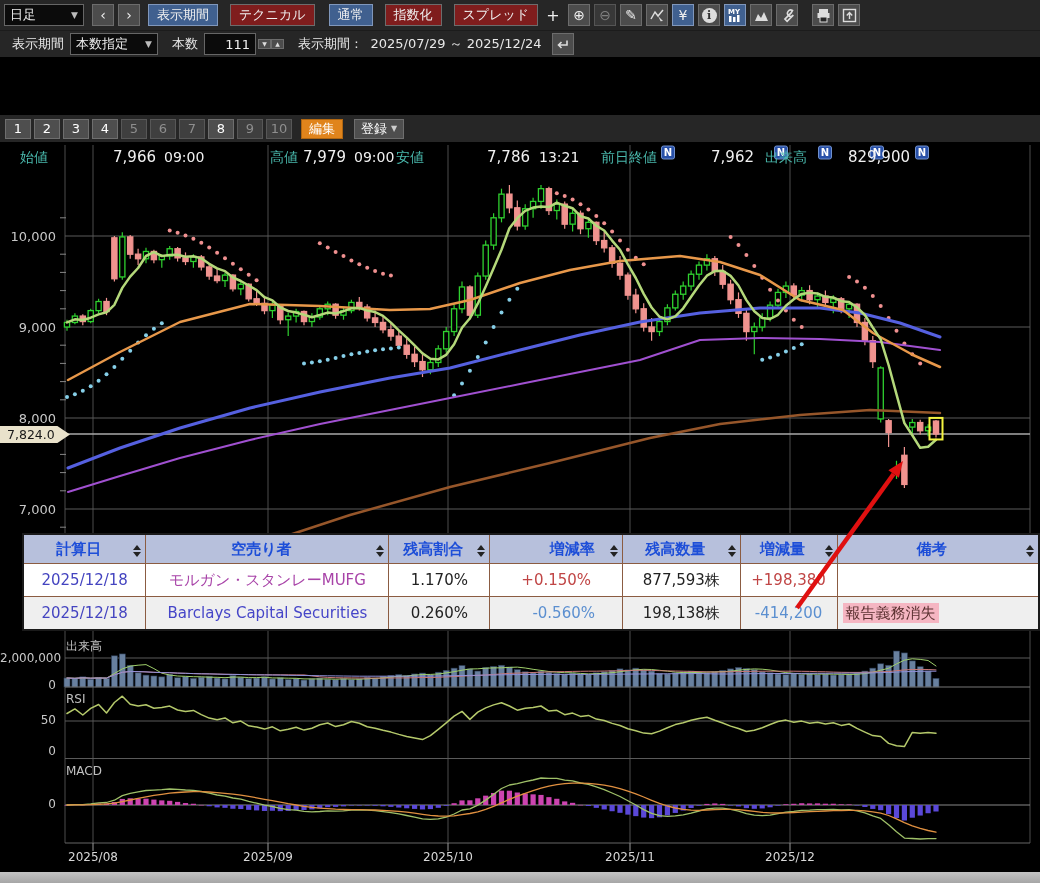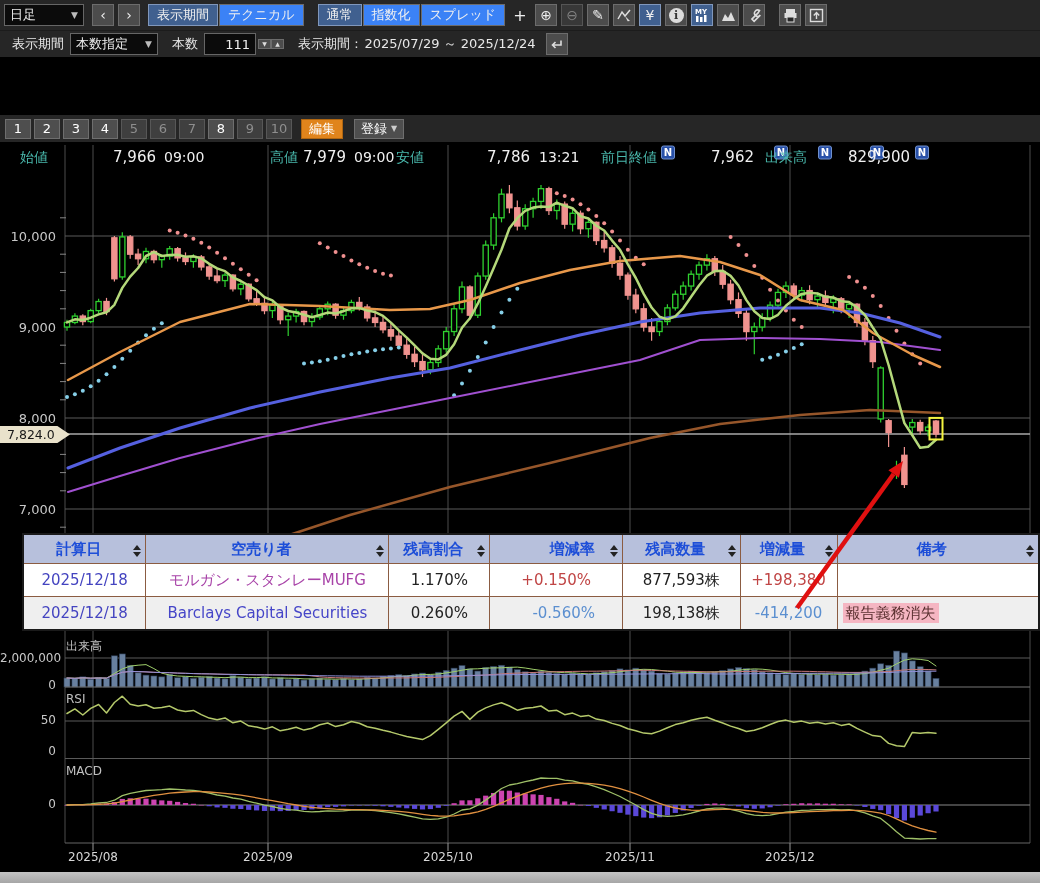--- a/index.html
+++ b/index.html
@@ -3,21 +3,21 @@
 <meta charset="utf-8">
 <style>
   html,body{margin:0;padding:0;background:#000;width:1040px;height:883px;overflow:hidden;
     font-family:"DejaVu Sans","Liberation Sans",sans-serif;}
   .abs{position:absolute;}
   
   #toolbar{left:0;top:0;width:1040px;height:30px;background:#262626;display:flex;align-items:center;padding-left:4px;box-sizing:border-box;z-index:5;}
   #rangebar{left:0;top:30px;width:1040px;height:27px;background:#262626;display:flex;align-items:center;padding-left:6px;box-sizing:border-box;z-index:5;border-top:1px solid #1c1c1c;}
   .sel{background:#0b0b0b;border:1px solid #666;color:#eee;font-size:13px;height:22px;display:inline-flex;align-items:center;justify-content:space-between;padding:0 5px;box-sizing:border-box;}
   .sel .car{color:#bbb;font-size:9px;margin-left:6px;}
-  .tbtn{background:#3b82f6;border:1px solid #6c6c6c;color:#f0f0f0;font-size:13px;height:22px;display:inline-flex;align-items:center;justify-content:center;padding:0 8px;margin-left:1px;box-sizing:border-box;}
+  .tbtn{background:#7f1d1d;border:1px solid #6c6c6c;color:#f0f0f0;font-size:13px;height:22px;display:inline-flex;align-items:center;justify-content:center;padding:0 8px;margin-left:12px;box-sizing:border-box;}
   .tbtn.blue{background:#40608f;border-color:#8097bb;}
   .ibtn{width:22px;height:22px;background:#4c4c4c;border:1px solid #6c6c6c;color:#eee;font-size:14px;display:inline-flex;align-items:center;justify-content:center;margin-left:4px;box-sizing:border-box;}
   .ibtn.blue{background:#40608f;border-color:#8097bb;}
   .ibtn.dis{background:#383838;color:#808080;border-color:#555;}
   .ibtn.bare{background:none;border:none;font-size:16px;}
   .lbl{color:#e8e8e8;font-size:13px;margin:0 6px;}
   .spin{display:inline-flex;flex-direction:column;margin-left:2px;}
   .spin div{width:13px;height:10px;background:#4c4c4c;border:1px solid #6c6c6c;color:#ddd;font-size:6px;display:flex;align-items:center;justify-content:center;margin-bottom:1px;box-sizing:border-box;}
   .icirc{width:15px;height:15px;border-radius:50%;background:#ddd;color:#333;font-weight:bold;font-size:11px;display:flex;align-items:center;justify-content:center;font-family:"DejaVu Serif",serif;}
   
@@ -127,21 +127,21 @@
     </div>
   <span class="lbl" style="margin-left:14px">本数</span>
   <div class="sel" style="width:52px;justify-content:flex-end">
       <span>111</span>
     </div>
   <span class="spin" style="flex-direction:row">
       <div>▼</div>
       <div>▲</div>
     </span>
   <span class="lbl" style="margin-left:14px">表示期間 :</span>
-  <span class="lbl" style="margin-left:0">2025/07/29 ～ 2025/12/24</span>
+  <span class="lbl" style="margin-left:6px">2025/07/29 ～ 2025/12/24</span>
   <span class="ibtn">
     <svg width="15" height="15" viewBox="0 0 15 15">
         <path d="M12,3.5 v4.5 h-8 M6.5,5 L3.5,8 6.5,11" fill="none" stroke="#ddd" stroke-width="1.6"></path>
       </svg>
   </span>
 </div>
 
 <div id="quotebar" class="abs">
   <span class="q-yel" style="left:12px;top:66px">5631</span>
   <span class="q-yel" style="left:73px;top:66px">日本製鋼所</span>

